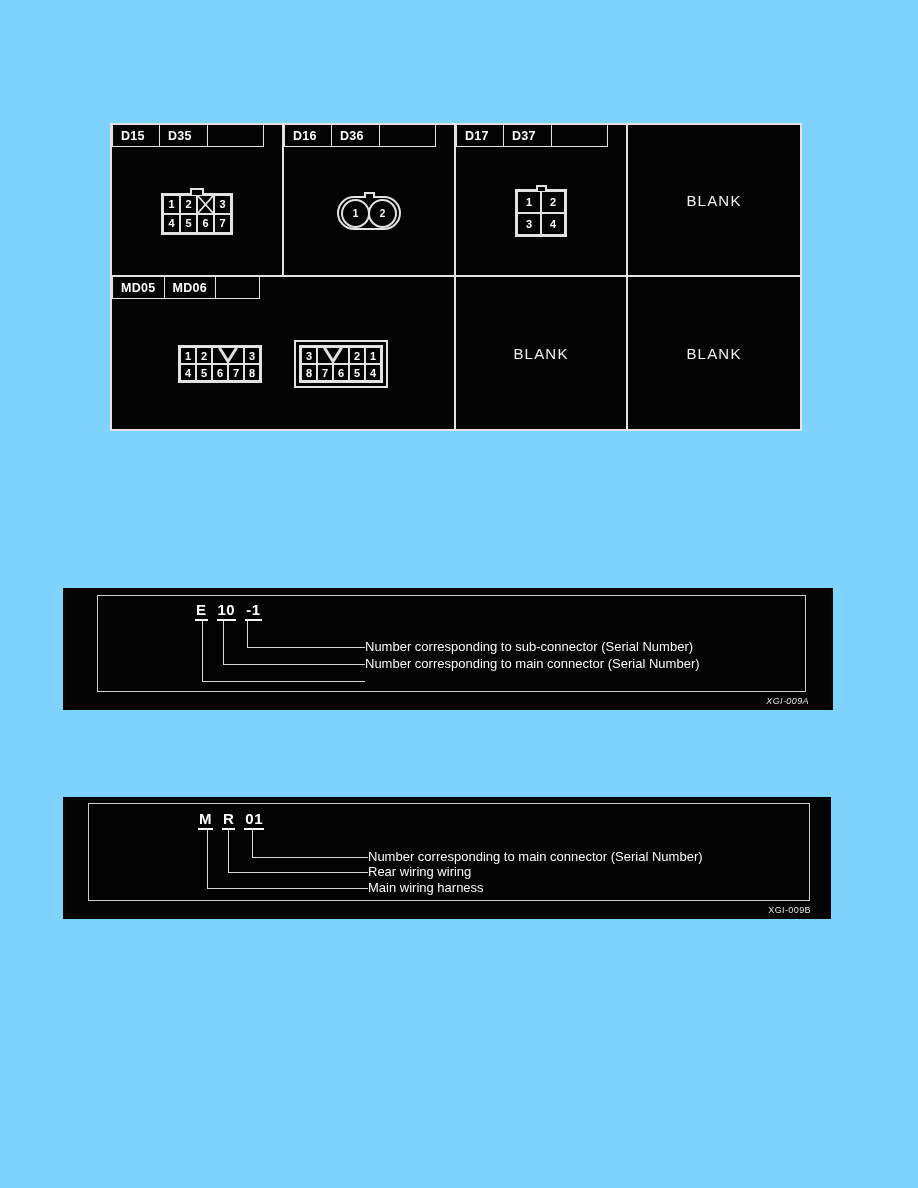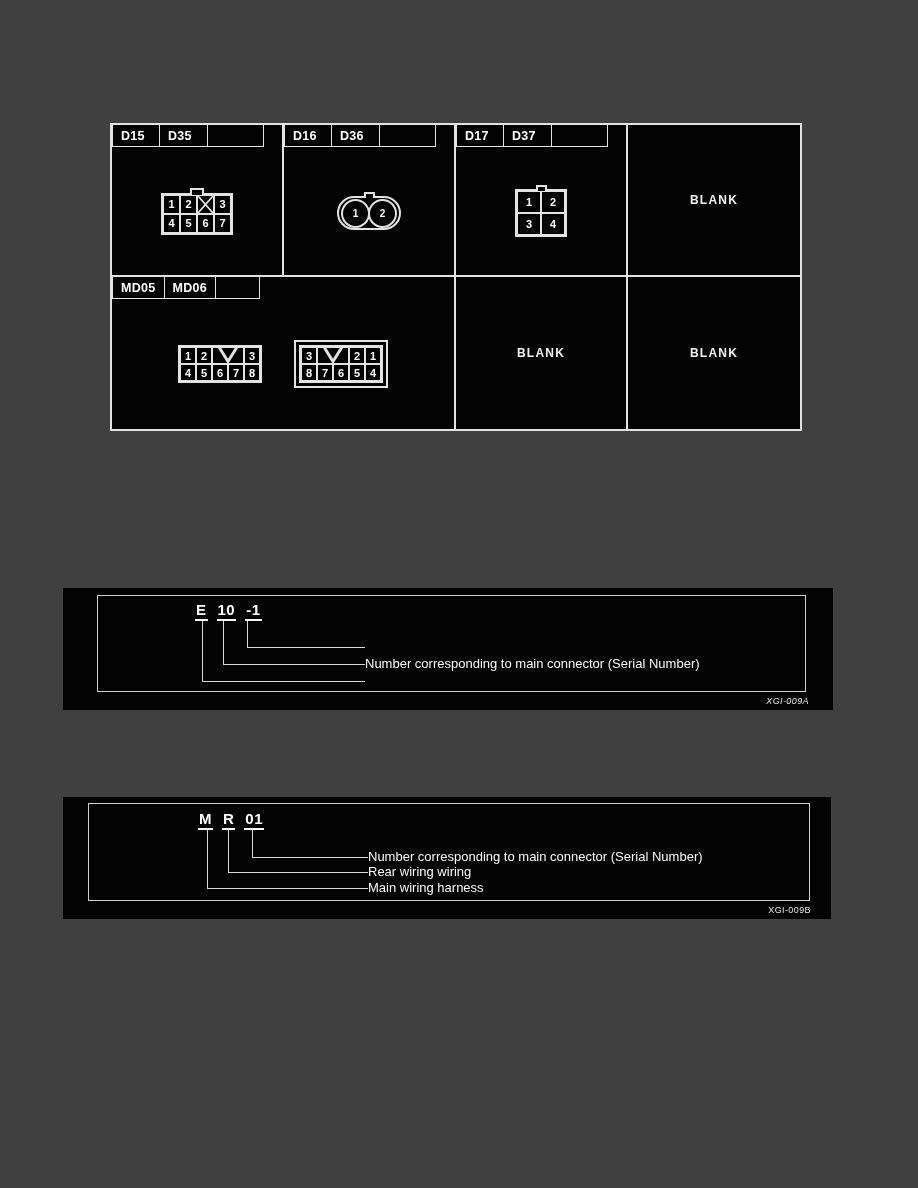--- a/index.html
+++ b/index.html
@@ -6,21 +6,21 @@
     --ink:#030303;
     --line:#e2e2e2;
     --line-soft:#cfcfcf;
     --txt:#ffffff;
   }
   *{margin:0;padding:0;box-sizing:border-box;}
   html,body{background:#ffffff;}
   .page{
     position:relative;
     width:918px;height:1188px;
-    background:#404040;
+    background:#7dd3fc;
     font-family:"Liberation Sans", sans-serif;
     overflow:hidden;
   }
 
   
   .conn-table{
     position:absolute;left:110px;top:123px;
     width:692px;height:308px;
     background:var(--ink);
     border:2px solid var(--line);
@@ -77,21 +77,21 @@
   }
   .circ{
     width:29px;height:29px;border:2px solid var(--line);border-radius:50%;
     display:flex;align-items:center;justify-content:center;
     color:var(--txt);font-size:10px;font-weight:700;
     background:var(--ink);
   }
   .circ + .circ{margin-left:-2px;}
 
   .blankwrap{flex:1;display:flex;align-items:center;justify-content:center;}
-  .blank-text{color:#f2f2f2;font-size:12px;font-weight:700;letter-spacing:1.2px;}
+  .blank-text{color:#f2f2f2;font-size:15px;font-weight:400;letter-spacing:1.2px;}
 
   
   .code-panel{
     position:absolute;left:63px;width:770px;height:122px;
     background:var(--ink);
   }
   .panel-a{top:588px;}
   .panel-b{top:797px;width:768px;}
   .inner-border{
     position:absolute;border:1px solid var(--line-soft);
@@ -284,20 +284,21 @@
       <span>-1</span>
     </div>
 
     <div class="vl" style="left:184px;top:33px;height:26px;"></div>
     <div class="hl" style="left:184px;top:59px;width:118px;"></div>
     <div class="vl" style="left:160px;top:33px;height:43px;"></div>
     <div class="hl" style="left:160px;top:76px;width:142px;"></div>
     <div class="vl" style="left:139px;top:33px;height:60px;"></div>
     <div class="hl" style="left:139px;top:93px;width:163px;"></div>
 
+    <div class="lbl" style="top:51px;">Number corresponding to sub-connector (Serial Number)</div>
     <div class="lbl" style="top:68px;">Number corresponding to main connector (Serial Number)</div>
     <div class="ref">XGI-009A</div>
   </section>
 
   <section class="code-panel panel-b">
     <div class="inner-border"></div>
     <div class="code">
       <span>M</span>
       <span>R</span>
       <span>01</span>

